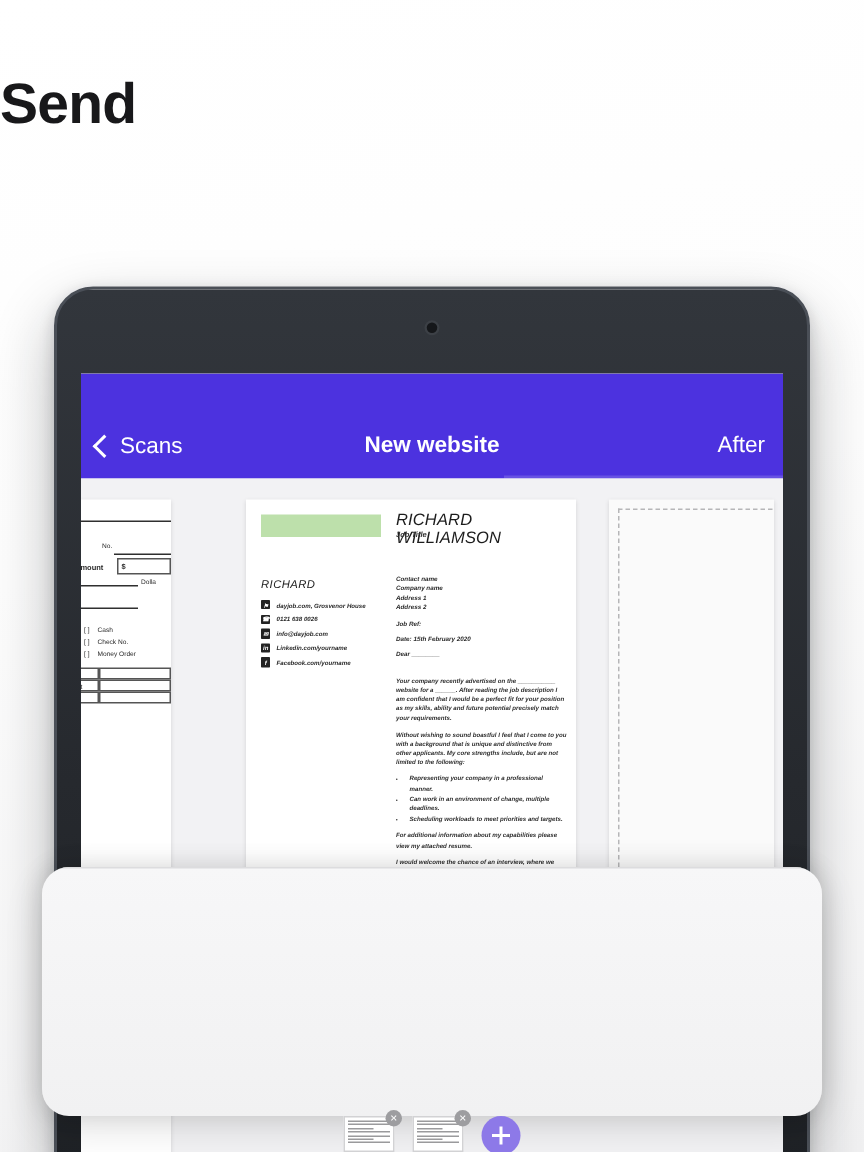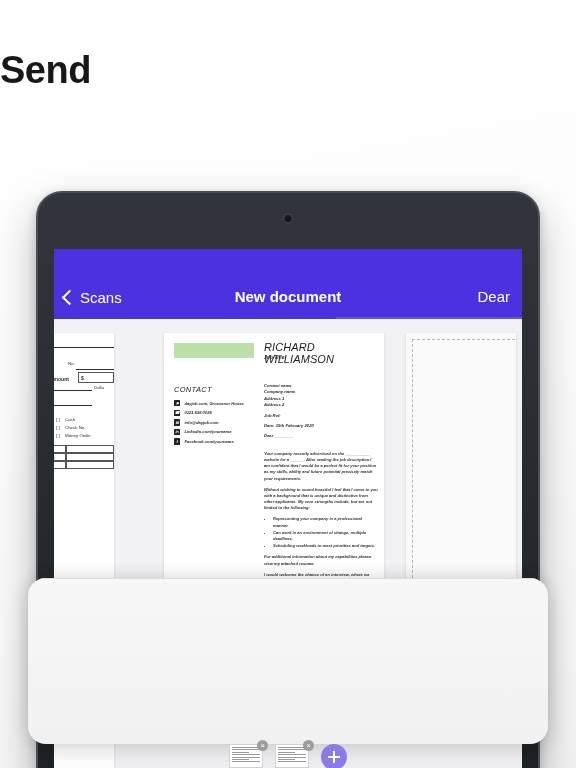--- a/index.html
+++ b/index.html
@@ -105,22 +105,22 @@
   <div class="camera"></div>
 
   <div class="screen">
 
     <div class="navbar">
       <div class="nav-inner">
         <div class="nav-back">
           <span class="chev"></span>
           <span class="nav-back-label">Scans</span>
         </div>
-        <div class="nav-title">New document</div>
-        <div class="nav-done">Dear</div>
+        <div class="nav-title">New website</div>
+        <div class="nav-done">After</div>
       </div>
       <div class="nav-underline"></div>
     </div>
 
     <div class="pages">
 
       <div class="page page-left">
         <div class="rcpt">
           <div class="rl" style="left:0;top:14px;width:108px;"></div>
           <div class="rt" style="left:62px;top:28px;">No.</div>
@@ -180,21 +180,21 @@
 
           <div class="rb" style="left:60px;top:128px;width:48px;height:8px;"></div>
         </div>
       </div>
 
       <div class="page page-mid">
         <div class="cv">
           <div class="cv-green"></div>
           <div class="cv-name">RICHARD WILLIAMSON</div>
           <div class="cv-job">Job Title</div>
-          <div class="cv-contact-h">CONTACT</div>
+          <div class="cv-contact-h">RICHARD</div>
 
           <div class="cv-icons">
             <div class="ci-row">
               <span class="ci-box">⚑</span>
               <span class="ci-txt">dayjob.com, Grosvenor House</span>
             </div>
             <div class="ci-row">
               <span class="ci-box">☎</span>
               <span class="ci-txt">0121 638 0026</span>
             </div>

